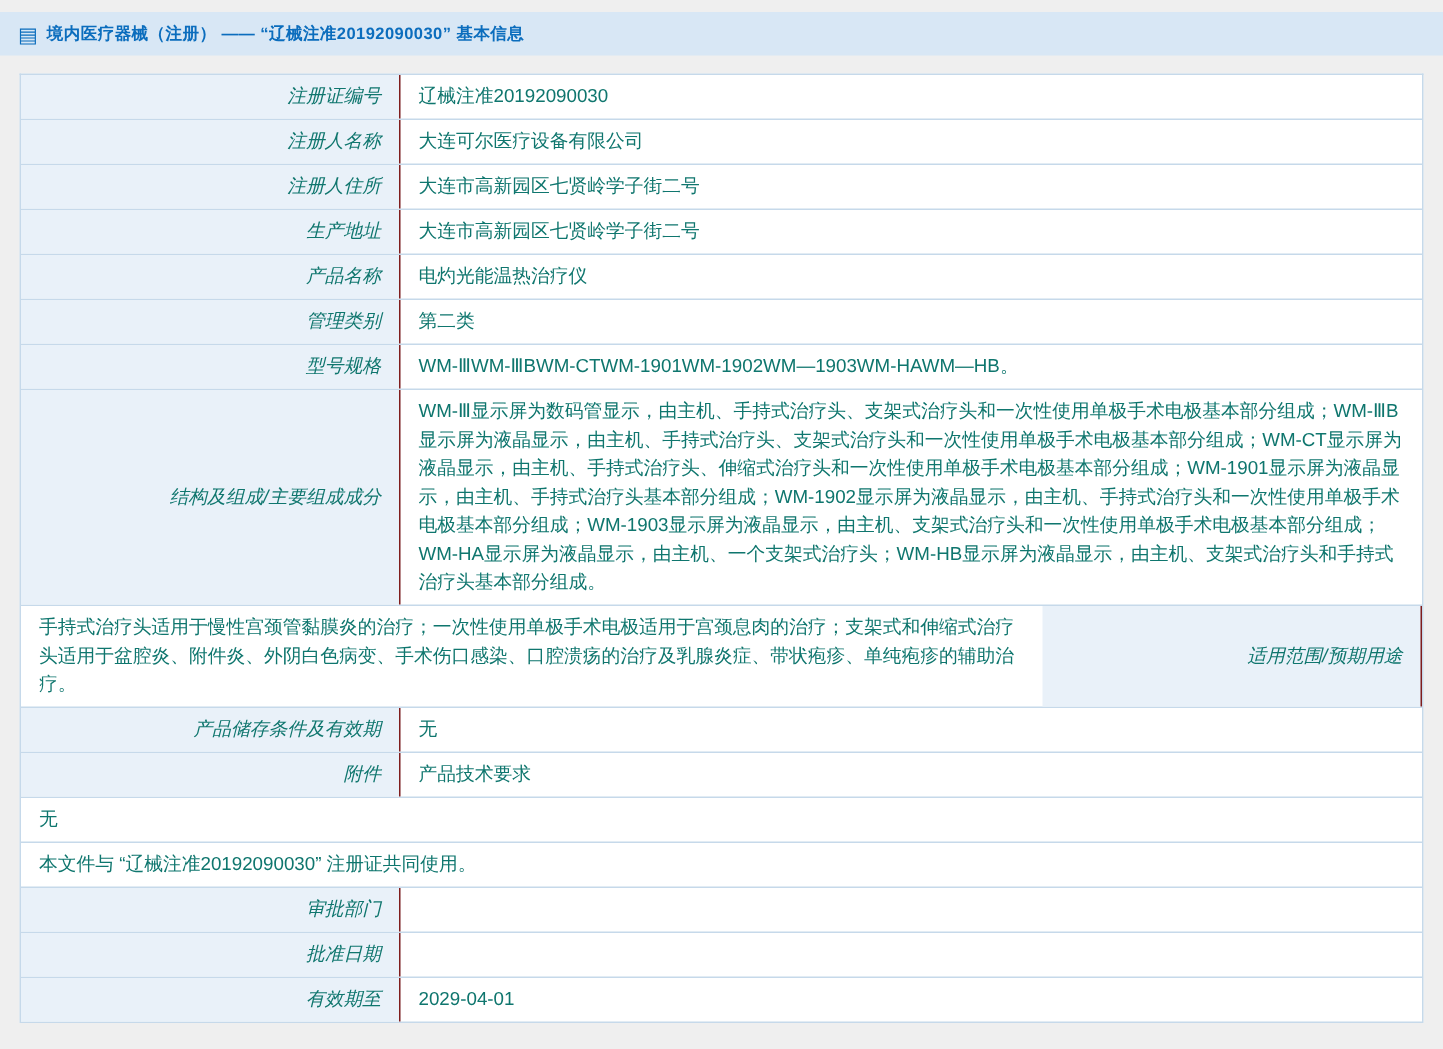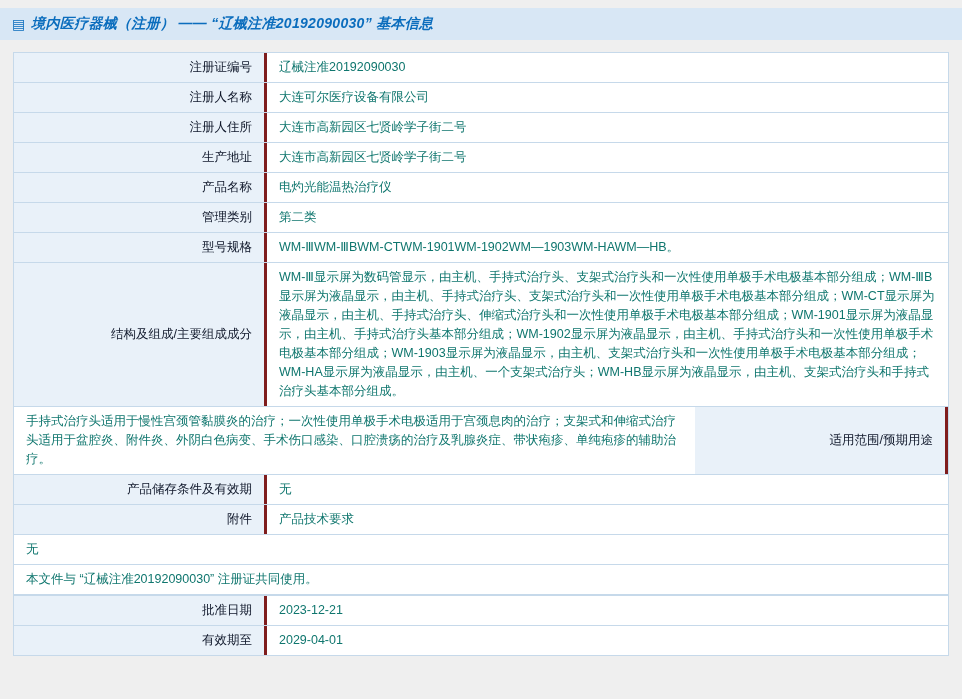--- a/index.html
+++ b/index.html
@@ -22,24 +22,23 @@
     align-items: center;
     gap: 6px;
   }
   .doc-icon {
     color: #0b6dbd;
     font-size: 14px;
     line-height: 1;
   }
   .panel-title {
     color: #0b6dbd;
-    font-size: 14px;
+    font-size: 11px;
     font-weight: bold;
     letter-spacing: 0.3px;
-    font-style: italic;
   }
   .info-table {
     margin: 12px 13px 12px 13px;
     border: 1px solid #c6d9ea;
     border-bottom: none;
     background: #ffffff;
   }
   .row {
     display: flex;
     border-bottom: 1px solid #c6d9ea;
@@ -49,25 +48,26 @@
     box-sizing: border-box;
     font-size: 12.5px;
     line-height: 19px;
     padding: 5px 12px;
     display: flex;
     align-items: center;
   }
   .cell.label {
     flex: 0 0 253px;
     background: #e9f1f9;
-    border-right: 3px solid #7f1d1d;
-    color: #0f172a;
+    border-right: 1px solid #7f1d1d;
+    color: #0f766e;
     justify-content: flex-end;
     text-align: right;
     gap: 4px;
+    font-style: italic;
   }
   .cell.value {
     flex: 1 1 auto;
     color: #0f766e;
     white-space: pre-line;
     align-items: center;
   }
 </style>
 </head>
 <body>
@@ -157,27 +157,29 @@
 
   <div class="row">
     <div class="cell value">无</div>
   </div>
 
   <div class="row">
     <div class="cell value">本文件与 “辽械注准20192090030” 注册证共同使用。</div>
   </div>
 
   <div class="row">
+    <div class="cell label">
+          <span>审批部门</span>
+        </div>
   </div>
 
   <div class="row">
     <div class="cell label">
           <span>批准日期</span>
         </div>
-    <div class="cell value">2023-12-21</div>
   </div>
 
 
   <div class="row">
     <div class="cell label">
           <span>有效期至</span>
         </div>
     <div class="cell value">2029-04-01</div>
   </div>
 

